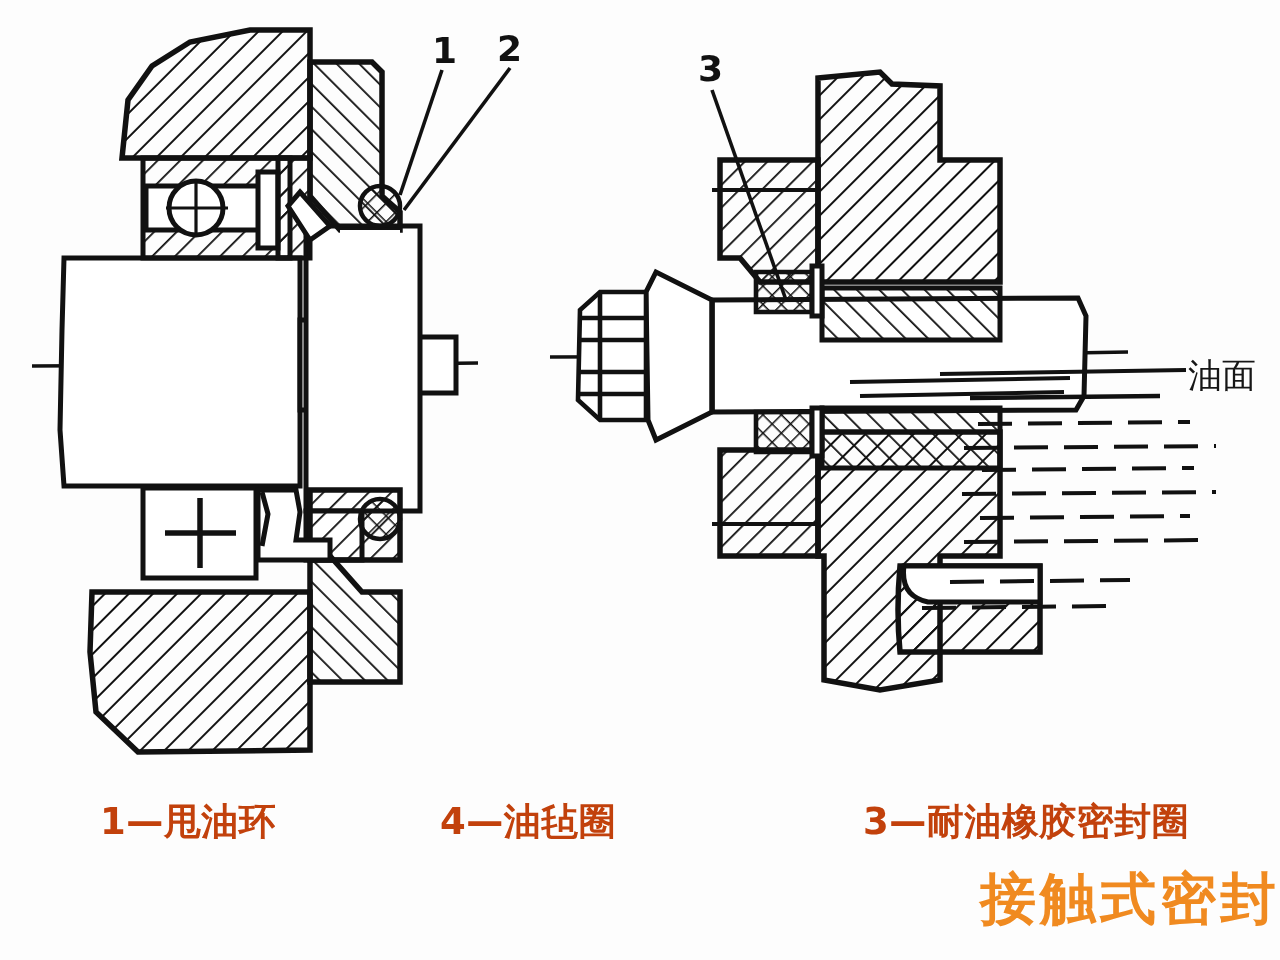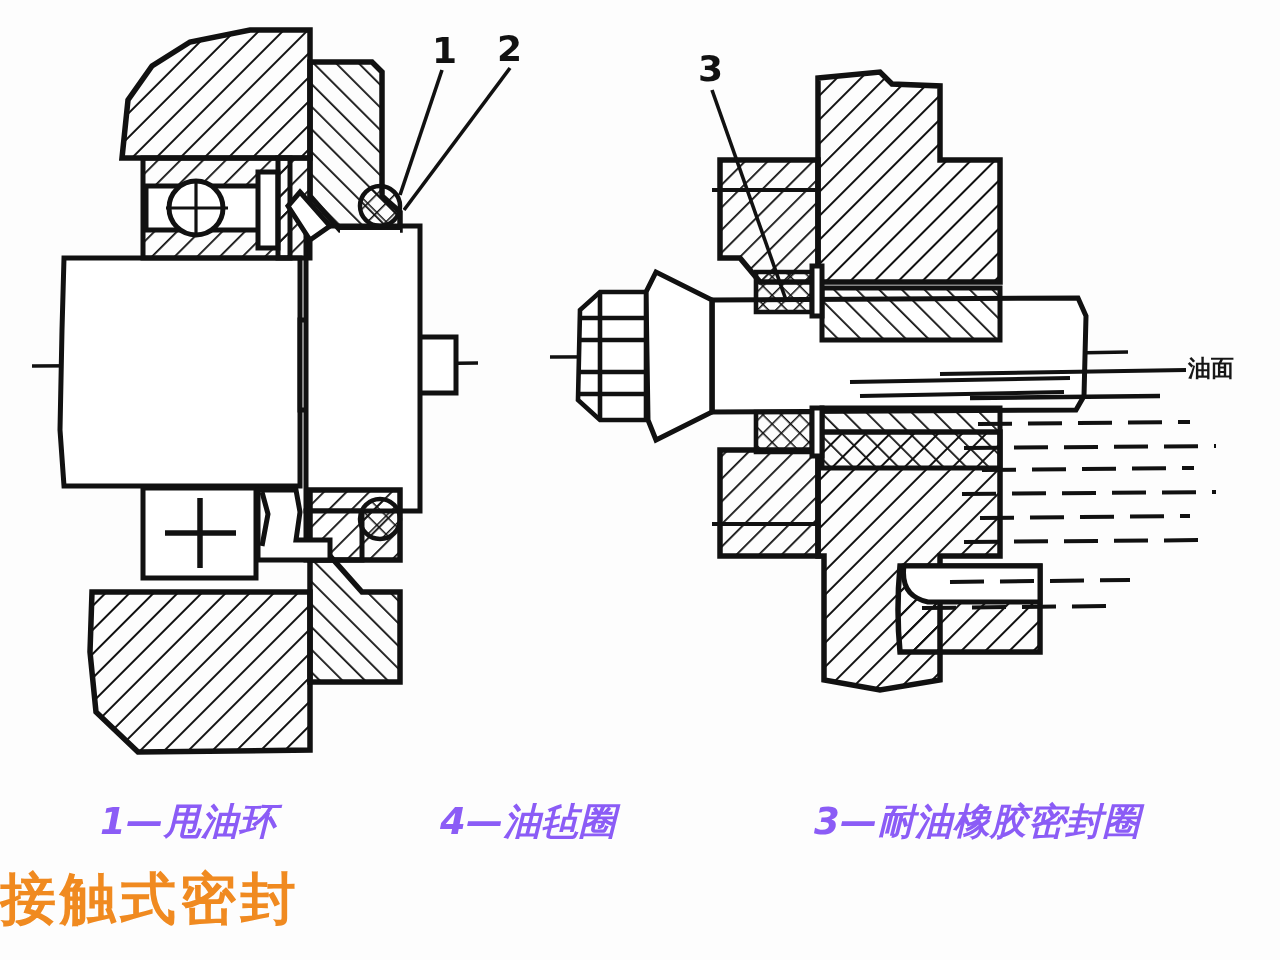--- a/index.html
+++ b/index.html
@@ -33,47 +33,46 @@
     top: 790px;
     width: 1280px;
     height: 64px;
     display: flex;
     align-items: center;
   }
   .legend-item {
     font-family: "DejaVu Sans", "Liberation Sans", sans-serif;
     font-weight: bold;
     font-size: 37px;
-    color: #8b5cf6;
+    color: #c2410c;
     letter-spacing: 0.5px;
     white-space: nowrap;
-    font-style: italic;
   }
   .legend-1 { position: absolute; left: 100px; }
   .legend-2 { position: absolute; left: 440px; }
-  .legend-3 { position: absolute; left: 814px; }
+  .legend-3 { position: absolute; left: 863px; }
   .main-title {
     position: absolute;
     left: 0;
     top: 862px;
     width: 1280px;
-    text-align: left;
+    text-align: right;
     font-family: "DejaVu Sans", "Liberation Sans", sans-serif;
     font-weight: bold;
     font-size: 56px;
     letter-spacing: 4px;
     color: #F08A20;
   }
   .oil-label {
     position: absolute;
     left: 1188px;
     top: 353px;
     font-family: "DejaVu Sans", "Liberation Sans", sans-serif;
-    font-weight: bold;
-    font-size: 23px;
+    font-weight: normal;
+    font-size: 34px;
     color: #161616;
     white-space: nowrap;
   }
   .callout-num {
     position: absolute;
     font-family: "DejaVu Sans", "Liberation Sans", sans-serif;
     font-weight: bold;
     font-size: 36px;
     color: #111111;
   }

